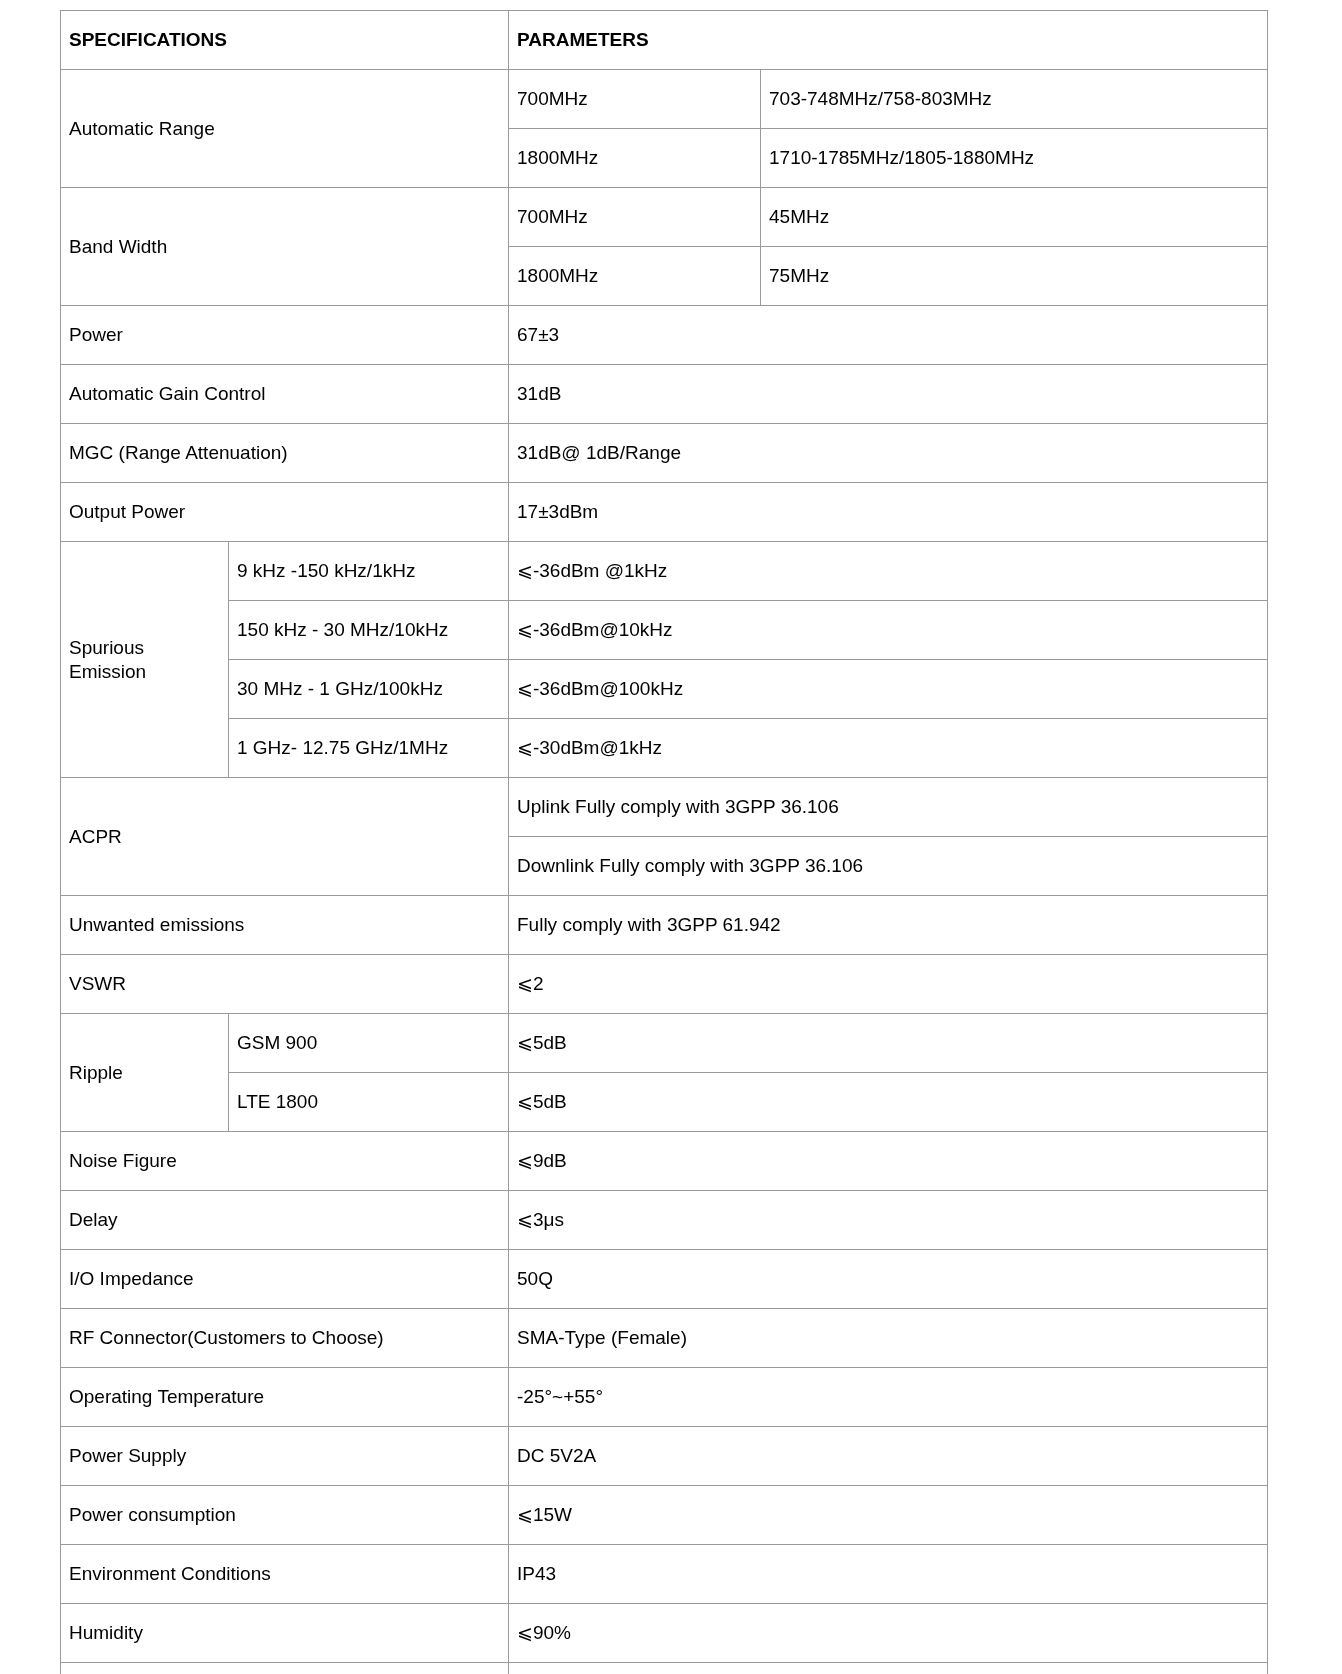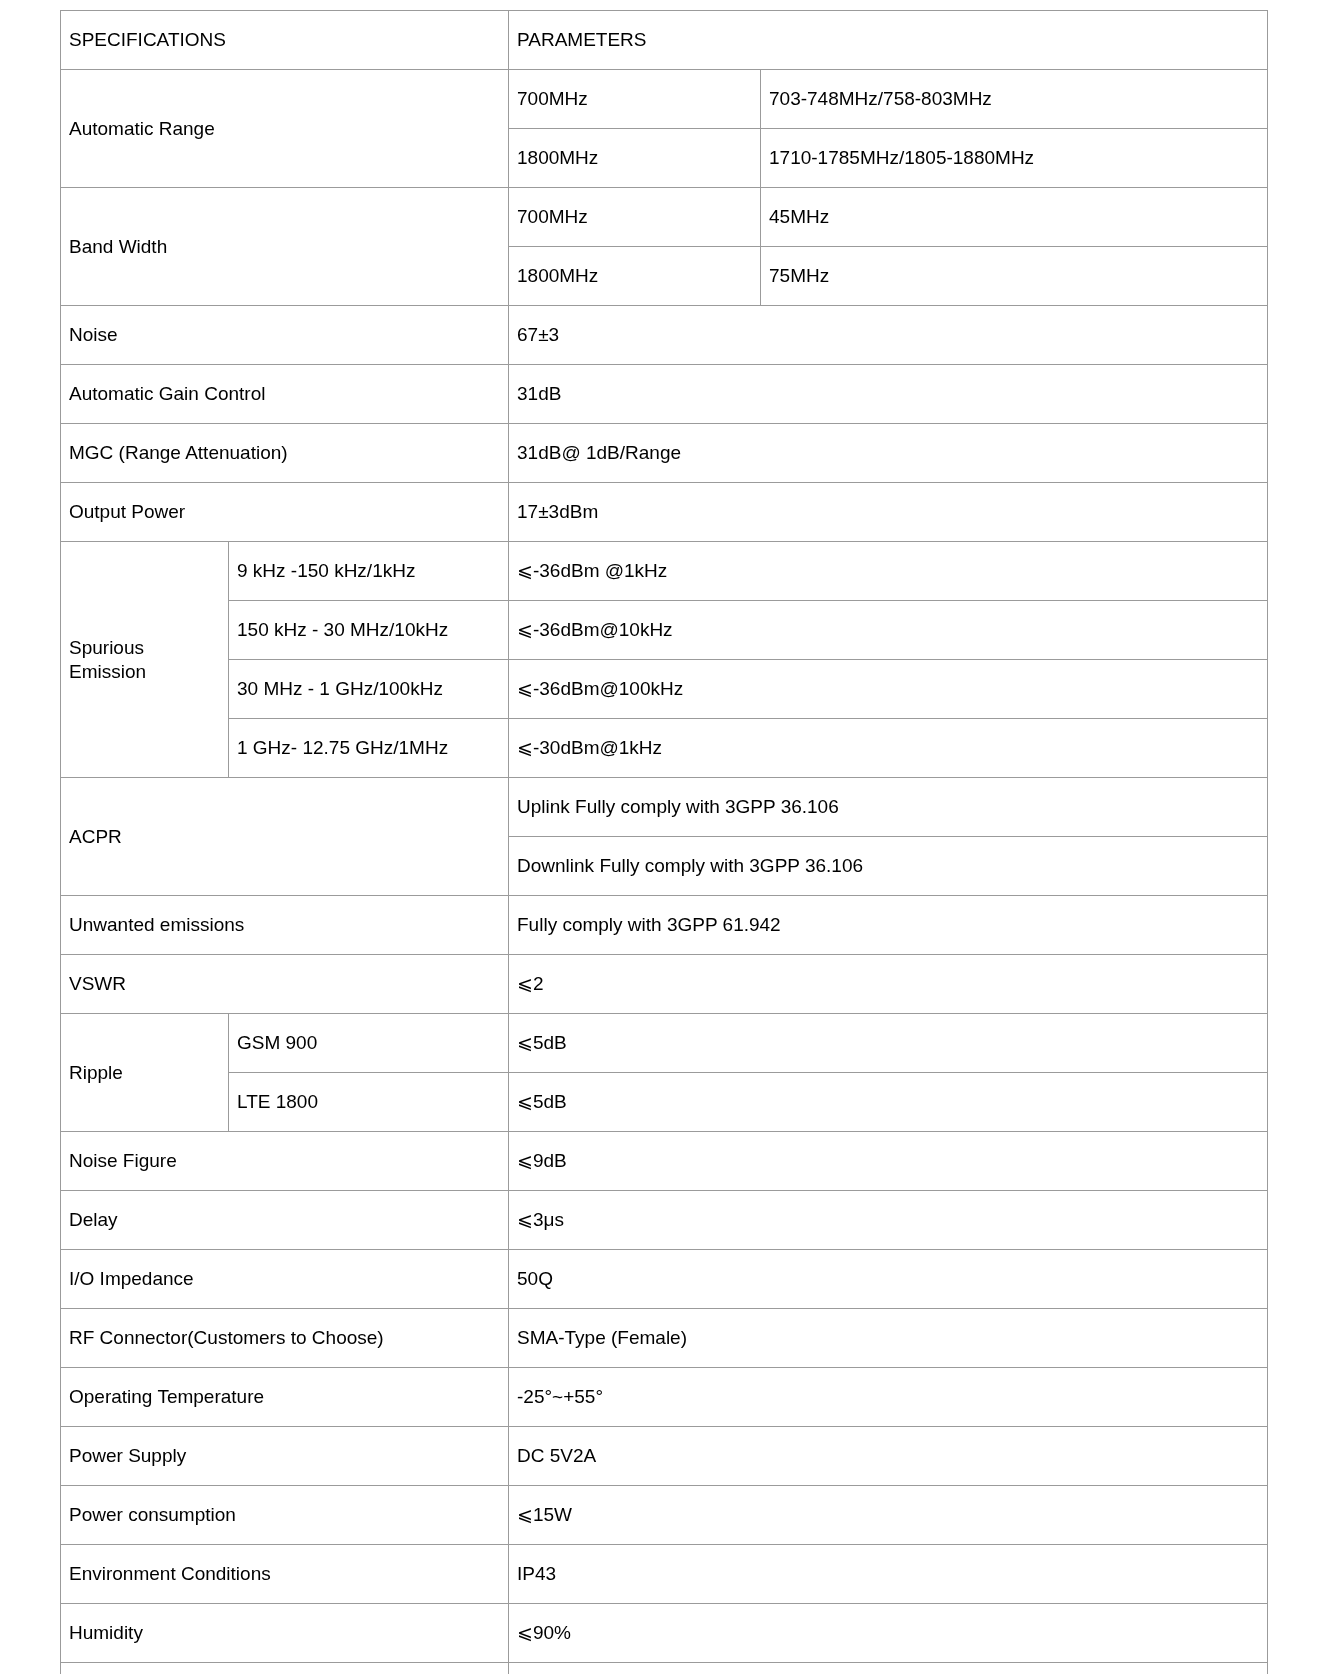--- a/index.html
+++ b/index.html
@@ -24,21 +24,21 @@
     font-size: 19px;
     line-height: 24px;
     color: #000000;
     height: 54px;
     padding: 2px 8px;
     vertical-align: middle;
     overflow: hidden;
     background: #ffffff;
   }
   table.spec-table td.hdr {
-    font-weight: normal;
+    font-weight: bold;
   }
 </style>
 </head>
 <body>
 
 <table class="spec-table">
   <colgroup>
     <col style="width:168px">
     <col style="width:280px">
     <col style="width:252px">
@@ -65,21 +65,21 @@
     <td colspan="2" rowspan="2">Band Width</td>
     <td>700MHz</td>
     <td>45MHz</td>
   </tr>
   <tr>
     <td>1800MHz</td>
     <td>75MHz</td>
   </tr>
 
   <tr>
-    <td colspan="2">Noise</td>
+    <td colspan="2">Power</td>
     <td colspan="2">67±3</td>
   </tr>
 
   <tr>
     <td colspan="2">Automatic Gain Control</td>
     <td colspan="2">31dB</td>
   </tr>
 
   <tr>
     <td colspan="2">MGC (Range Attenuation)</td>

